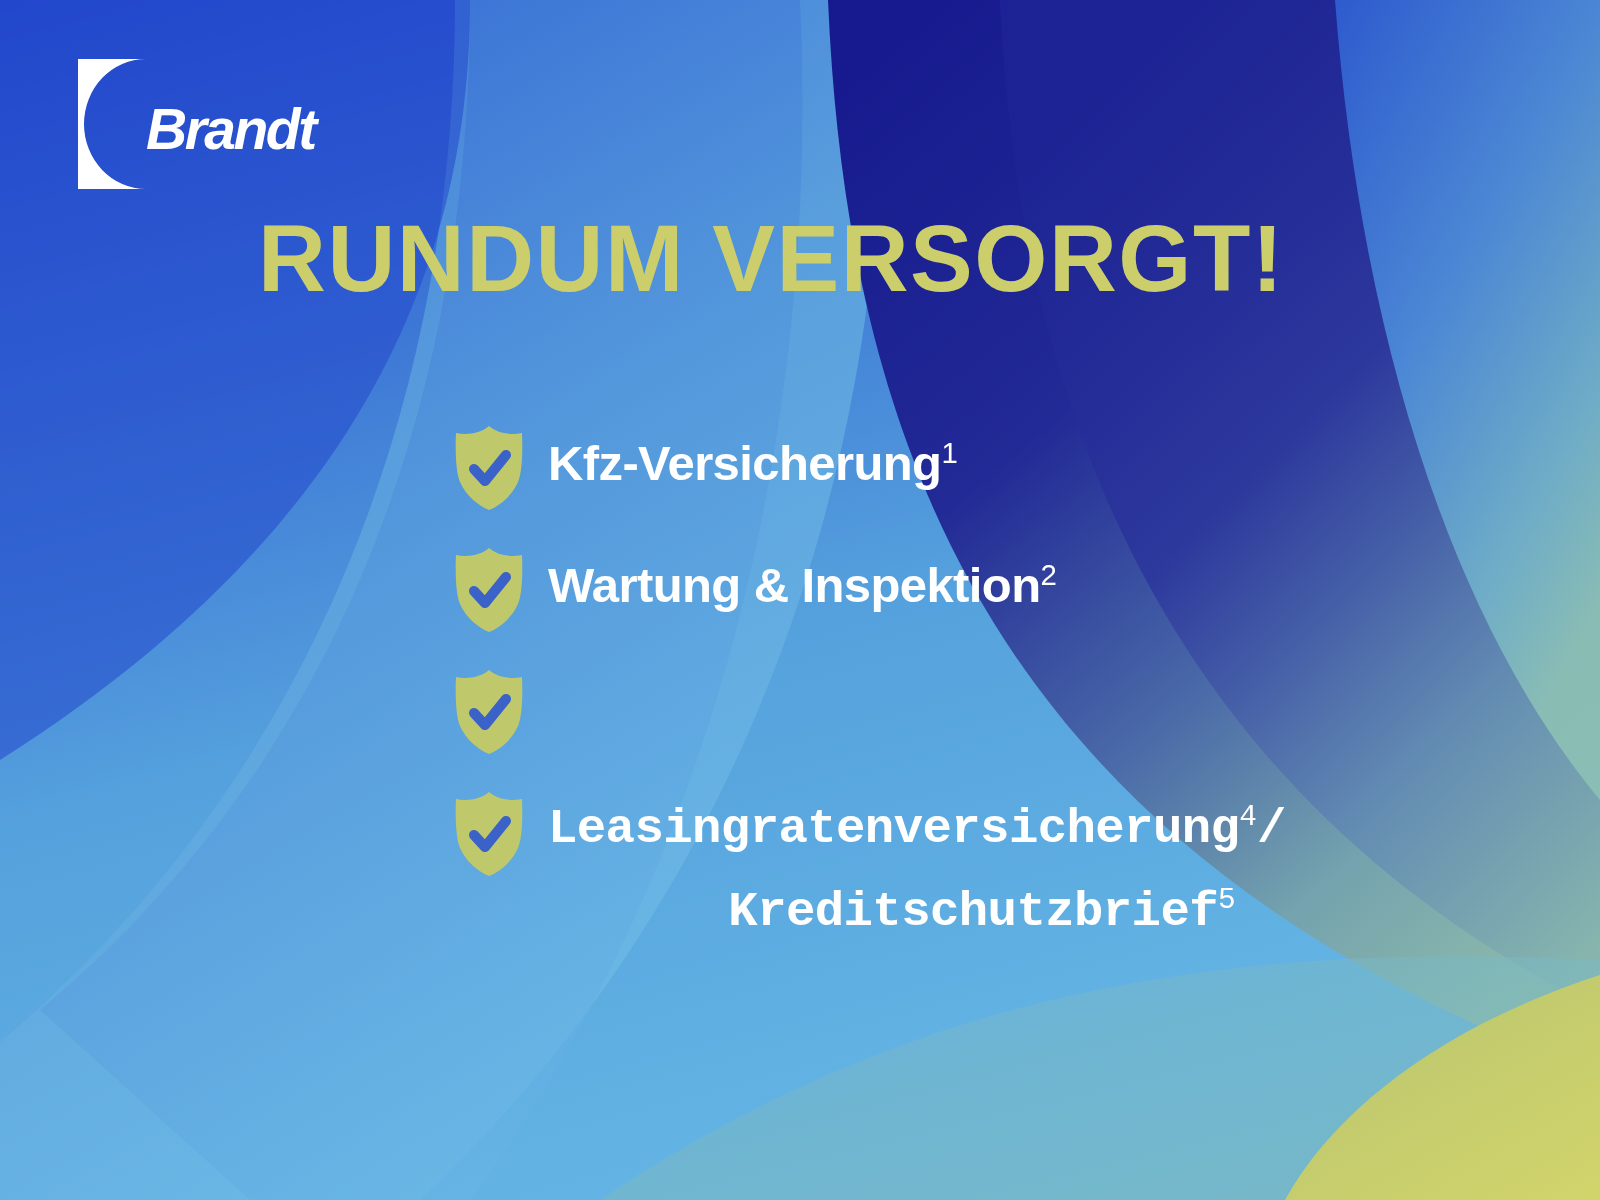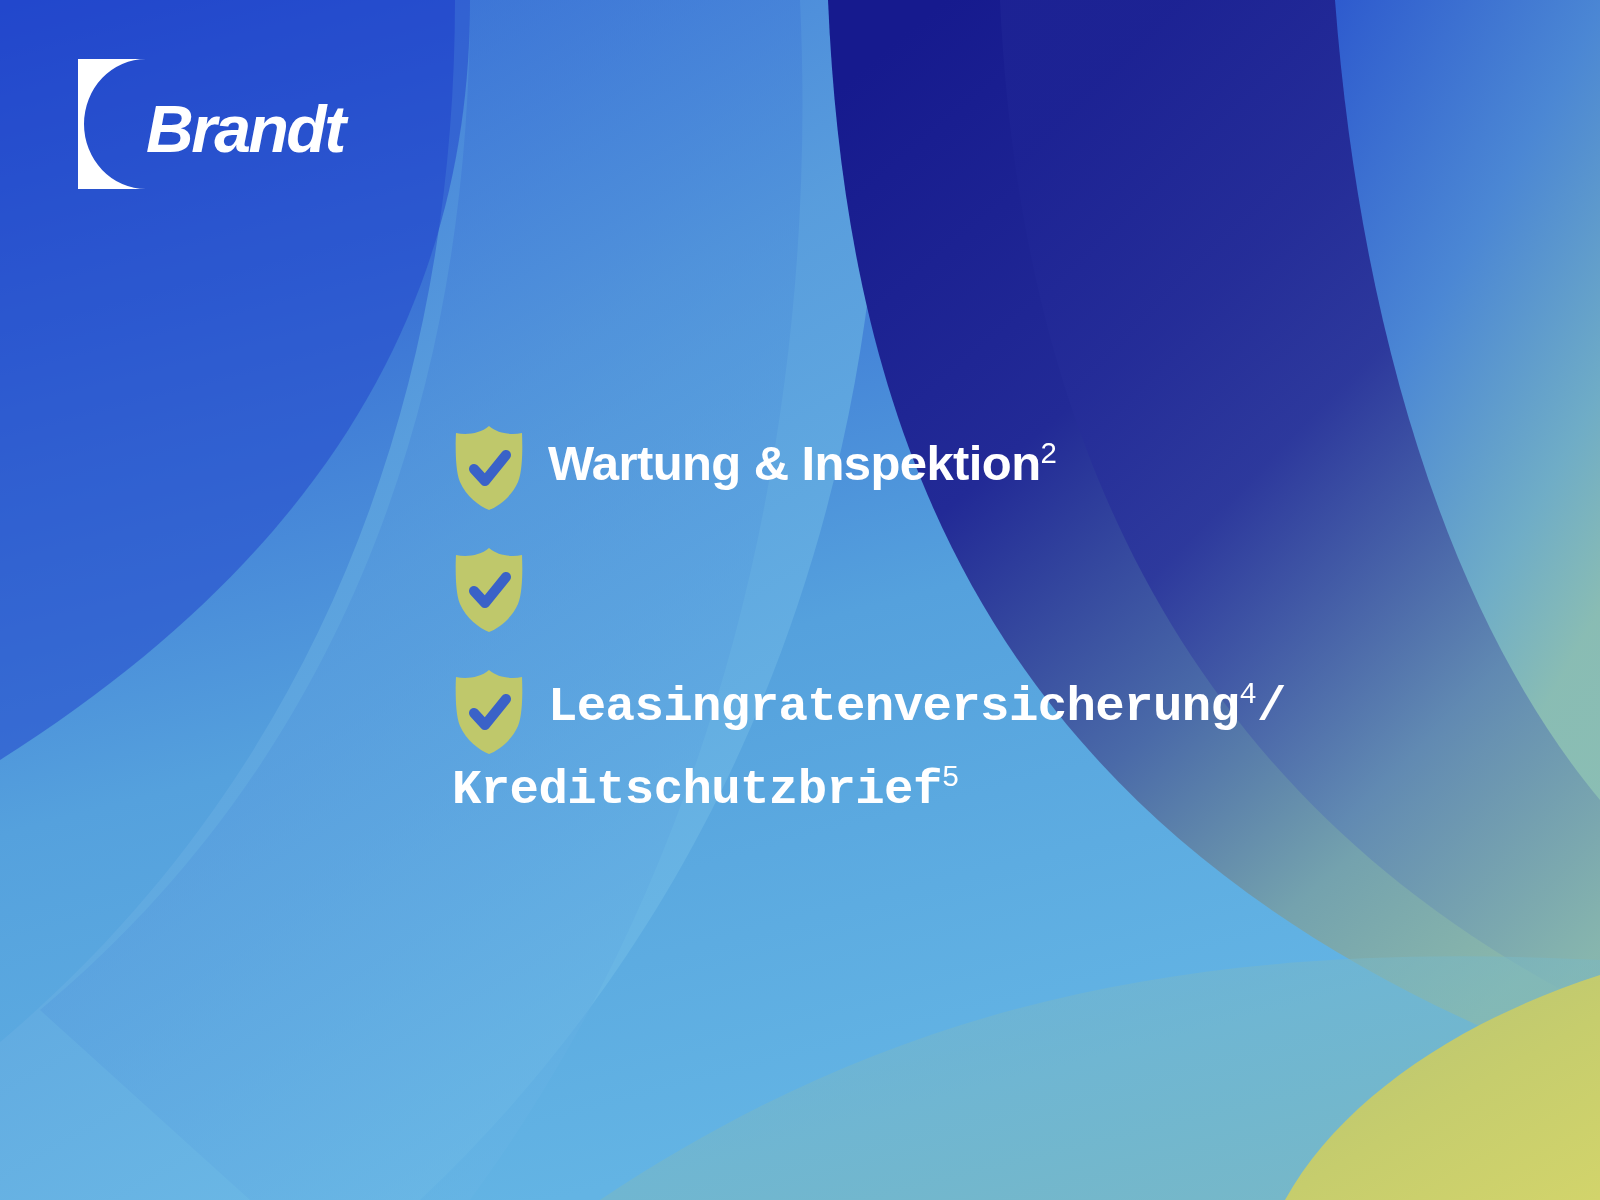--- a/index.html
+++ b/index.html
@@ -36,21 +36,21 @@
   .logo-mark {
     position: relative;
     width: 68px;
     height: 130px;
     flex: 0 0 auto;
   }
   .logo-mark svg { display: block; }
   .logo-word {
     margin-left: 0px;
     color: #ffffff;
-    font-size: 66px;
+    font-size: 57px;
     font-weight: 700;
     font-style: italic;
     letter-spacing: -2.5px;
     line-height: 1;
     position: relative;
     top: 5px;
     white-space: nowrap;
   }
 
   
@@ -105,20 +105,21 @@
     font-weight: 700;
   }
   .benefit-row.two-line .benefit-text {
     margin-left: 96px;
     font-family: Liberation Mono, monospace;
   }
   .benefit-row.two-line .line2 {
     margin-left: -96px;
     display: block;
     margin-top: 4px;
+    text-align: center;
   }
 </style>
 </head>
 <body>
 
 <div id="stage">
 
   <svg id="bg" viewBox="0 0 1600 1200" preserveAspectRatio="none" xmlns="http://www.w3.org/2000/svg">
     <defs>
       <linearGradient id="gBase" x1="0" y1="0" x2="0.35" y2="1">
@@ -191,23 +192,36 @@
   <div class="logo-block">
     <span class="logo-mark">
       <svg viewBox="0 0 68 130" xmlns="http://www.w3.org/2000/svg">
         <path d="M0 0 H68 V130 H0 Z
                  M68 0 A 62 65 0 0 0 68 130 Z" fill="#ffffff" fill-rule="evenodd"></path>
       </svg>
     </span>
     <span class="logo-word">Brandt</span>
   </div>
 
+  <div class="headline">RUNDUM VERSORGT!</div>
 
   <div class="benefits">
 
+    <div class="benefit-row">
+      <span class="benefit-icon">
+        <svg viewBox="0 0 74 88" xmlns="http://www.w3.org/2000/svg">
+          <path d="M37 2 C 28 10 14 11 4 9 C 4 9 2 44 8 58 C 14 72 27 82 37 86
+                   C 47 82 60 72 66 58 C 72 44 70 9 70 9 C 60 11 46 10 37 2 Z" fill="#bfc86b"></path>
+          <path d="M22 45 L33 57 L54 31" fill="none" stroke="#3a62c8" stroke-width="10" stroke-linecap="round" stroke-linejoin="round"></path>
+        </svg>
+      </span>
+      <div class="benefit-text">
+        <span>Kfz-Versicherung</span><span class="sup">1</span>
+      </div>
+    </div>
 
     <div class="benefit-row">
       <span class="benefit-icon">
         <svg viewBox="0 0 74 88" xmlns="http://www.w3.org/2000/svg">
           <path d="M37 2 C 28 10 14 11 4 9 C 4 9 2 44 8 58 C 14 72 27 82 37 86
                    C 47 82 60 72 66 58 C 72 44 70 9 70 9 C 60 11 46 10 37 2 Z" fill="#bfc86b"></path>
           <path d="M22 45 L33 57 L54 31" fill="none" stroke="#3a62c8" stroke-width="10" stroke-linecap="round" stroke-linejoin="round"></path>
         </svg>
       </span>
       <div class="benefit-text">

